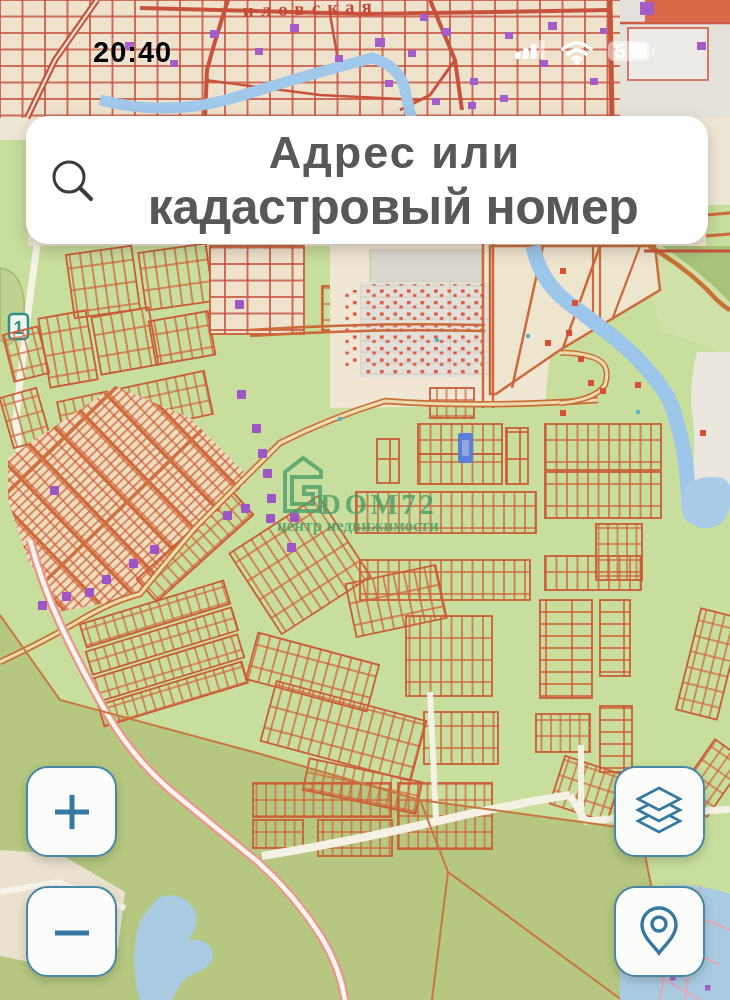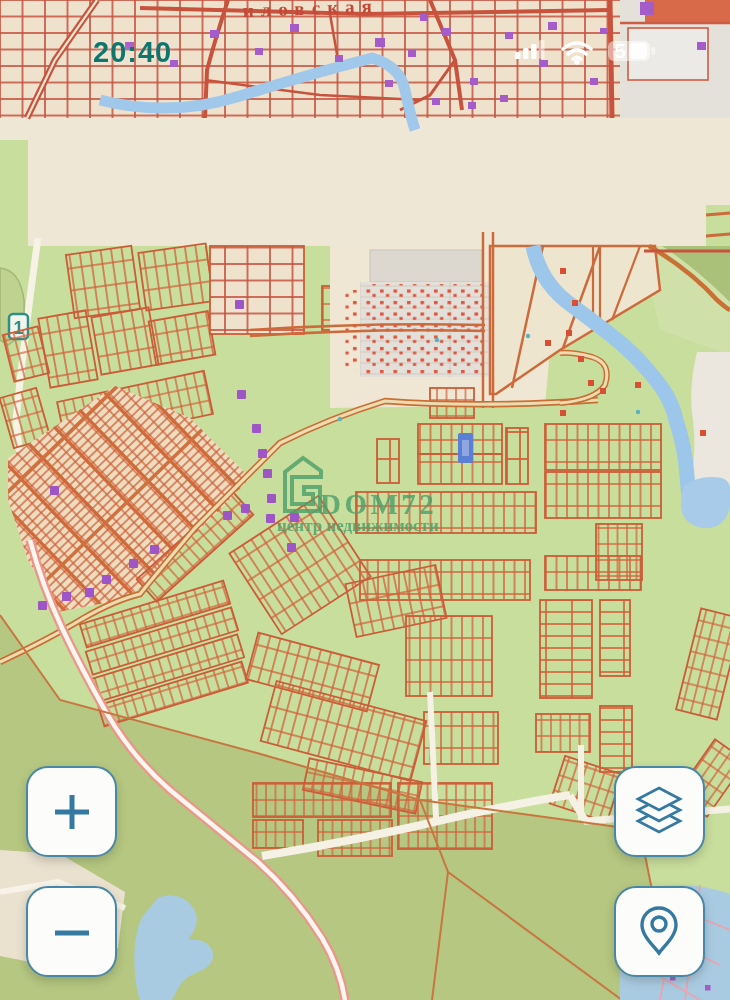--- a/index.html
+++ b/index.html
@@ -6,21 +6,21 @@
 #stage { position:relative; width:730px; height:1000px; background:#c8de9c; }
 #map { position:absolute; left:0; top:0; }
 .searchbox { position:absolute; left:26px; top:116px; width:682px; height:128px; background:#fff; border-radius:22px;
   box-shadow:0 6px 16px rgba(60,50,40,0.25); }
 .l1 { position:absolute; left:28px; top:14px; width:682px; text-align:center;
   font-weight:bold; font-size:45px; color:#58585b; letter-spacing:2px; line-height:1; }
 .l2 { position:absolute; left:26px; top:66px; width:682px; text-align:center;
   font-weight:bold; font-size:50px; color:#58585b; line-height:1; letter-spacing:-0.5px; }
 .btn { position:absolute; width:91px; height:91px; background:#fcfcfa; border:2.5px solid #4787a8; border-radius:22px;
   box-shadow:0 4px 10px rgba(60,60,50,0.25); }
-.time { position:absolute; left:93px; top:36px; color:#0f766e; font-size:29px; font-weight:bold; letter-spacing:1px;
+.time { position:absolute; left:93px; top:36px; color:#000000; font-size:29px; font-weight:bold; letter-spacing:1px;
   text-shadow:0 0 6px rgba(255,255,255,0.35); }
 .sticons { position:absolute; left:513px; top:38px; }
 </style></head>
 <body>
 <div id="stage">
 <div id="map"><svg width="730" height="1000" viewBox="0 0 730 1000">
 <defs>
 <pattern id="patV" width="10.5" height="22" patternUnits="userSpaceOnUse">
   <rect x="0" y="0" width="10.5" height="22" fill="none" stroke="#d2613a" stroke-width="1.4"></rect>
 </pattern>
@@ -338,20 +338,28 @@
 <rect x="50" y="486" width="9" height="9" rx="1" fill="#9e56c6"></rect>
 <rect x="150" y="545" width="9" height="9" rx="1" fill="#9e56c6"></rect>
 <rect x="235" y="300" width="9" height="9" rx="1" fill="#9e56c6"></rect>
 <g opacity="0.82">
 <path d="M285,511 L285,472 L303,458 L321,471 L321,477 L292,477 L292,504 L313,504 L313,494 L304,494 L304,487 L320,487 L320,511 Z" fill="none" stroke="#4d9f6b" stroke-width="4"></path>
 <text x="320" y="514" font-family="Liberation Serif, serif" font-size="29" font-weight="bold" fill="#4d9f6b" letter-spacing="3.5">DOM72</text>
 <text x="277" y="531" font-family="Liberation Serif, serif" font-size="17" font-weight="bold" fill="#4d9f6b">центр недвижимости</text>
 </g>
 </svg></div>
 
+<div class="searchbox">
+  <svg width="60" height="60" style="position:absolute;left:17px;top:37px" viewBox="0 0 60 60">
+    <circle cx="26" cy="24" r="15" fill="none" stroke="#3a3a3c" stroke-width="3"></circle>
+    <line x1="37" y1="35" x2="48" y2="46" stroke="#3a3a3c" stroke-width="4" stroke-linecap="round"></line>
+  </svg>
+  <div class="l1">Адрес или</div>
+      <div class="l2">кадастровый номер</div>
+</div>
 
 <div class="time">20:40</div>
 <svg class="sticons" width="160" height="28" viewBox="0 0 160 28">
   <g fill="#ffffff">
     <rect x="2" y="14" width="5.5" height="7" rx="1.5"></rect>
     <rect x="10" y="10" width="5.5" height="11" rx="1.5"></rect>
     <rect x="18" y="6" width="5.5" height="15" rx="1.5"></rect>
     <rect x="26" y="2" width="5.5" height="19" rx="1.5" opacity="0.5"></rect>
   </g>
   <g fill="none" stroke="#ffffff" stroke-width="3.6" stroke-linecap="round">

